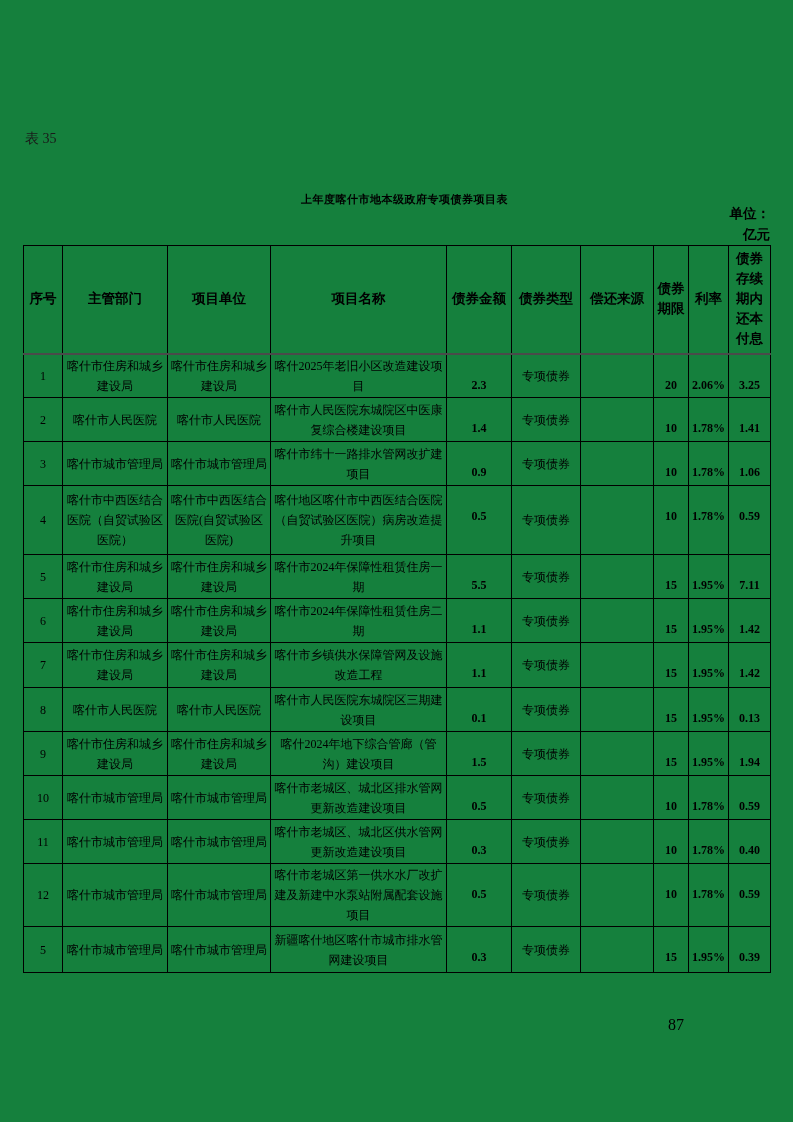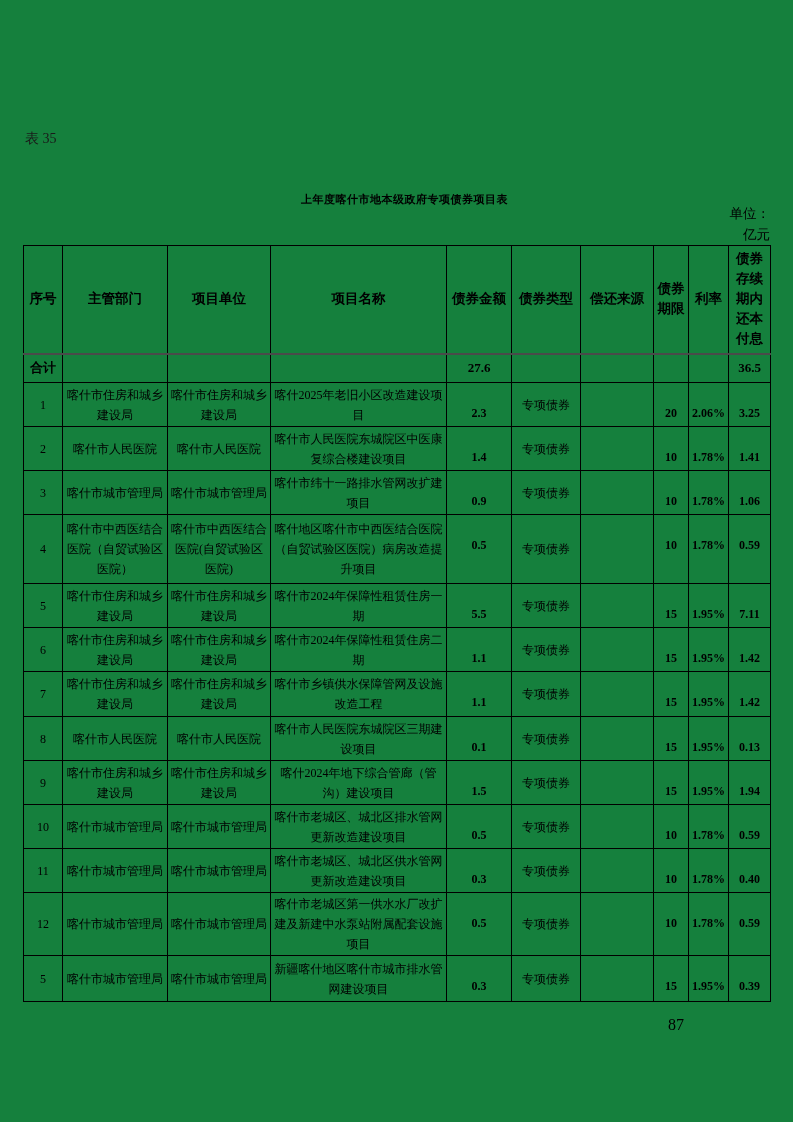--- a/index.html
+++ b/index.html
@@ -31,20 +31,21 @@
     font-weight: bold;
     letter-spacing: 0.5px;
   }
   .unit-note {
     position: absolute;
     right: 23px;
     top: 203px;
     text-align: right;
     font-size: 13.5px;
     line-height: 21px;
+    font-weight: bold;
   }
   table.bond-table {
     position: absolute;
     left: 23px;
     top: 245px;
     width: 747px;
     border-collapse: collapse;
     table-layout: fixed;
   }
   .bond-table th, .bond-table td {
@@ -121,32 +122,20 @@
           <th>项目名称</th>
           <th>债券金额</th>
           <th>债券类型</th>
           <th>偿还来源</th>
           <th>债券期限</th>
           <th>利率</th>
           <th>债券存续期内还本付息</th>
         </tr>
       </thead>
     <tbody id="bond-table-body">
-        <tr class="total-row" style="height: 29px;">
-          <td>合计</td>
-          <td></td>
-          <td></td>
-          <td></td>
-          <td>27.6</td>
-          <td></td>
-          <td></td>
-          <td></td>
-          <td></td>
-          <td>36.5</td>
-        </tr>
         <tr style="height: 44px;">
           <td>1</td>
           <td>喀什市住房和城乡建设局</td>
           <td>喀什市住房和城乡建设局</td>
           <td>喀什2025年老旧小区改造建设项目</td>
           <td class="val">2.3</td>
           <td>专项债券</td>
           <td></td>
           <td class="val">20</td>
           <td class="val">2.06%</td>

